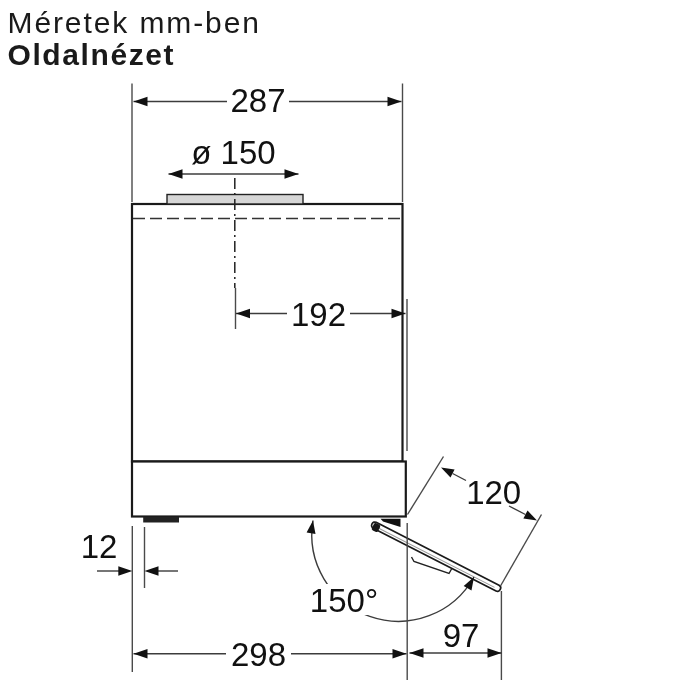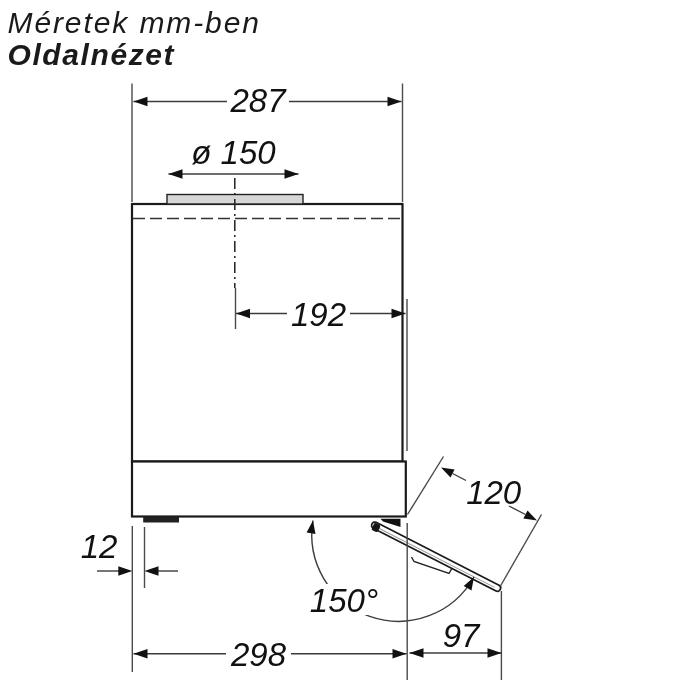--- a/index.html
+++ b/index.html
@@ -1,16 +1,16 @@
 <!DOCTYPE html>
 <html><head>
 <meta charset="utf-8">
 <style>
   html,body{margin:0;padding:0;background:#ffffff;}
-  .page{position:relative;width:700px;height:700px;background:#ffffff;overflow:hidden;font-style:italic;}
+  .page{position:relative;width:700px;height:700px;background:#ffffff;overflow:hidden;}
   svg{position:absolute;left:0;top:0;}
   text{font-family:"Liberation Sans", sans-serif;fill:#111;}
   .dim{font-size:33px;}
   .title{font-size:30px;fill:#1a1a1a;}
 </style>
 </head>
 <body>
 <div class="page">
 <svg width="700" height="700" viewBox="0 0 700 700">
 

